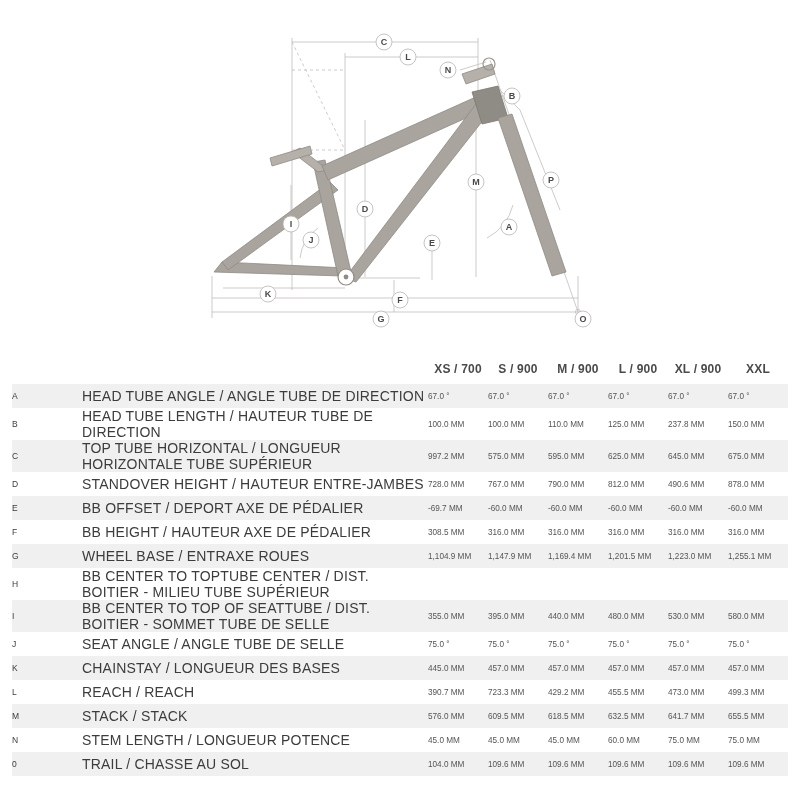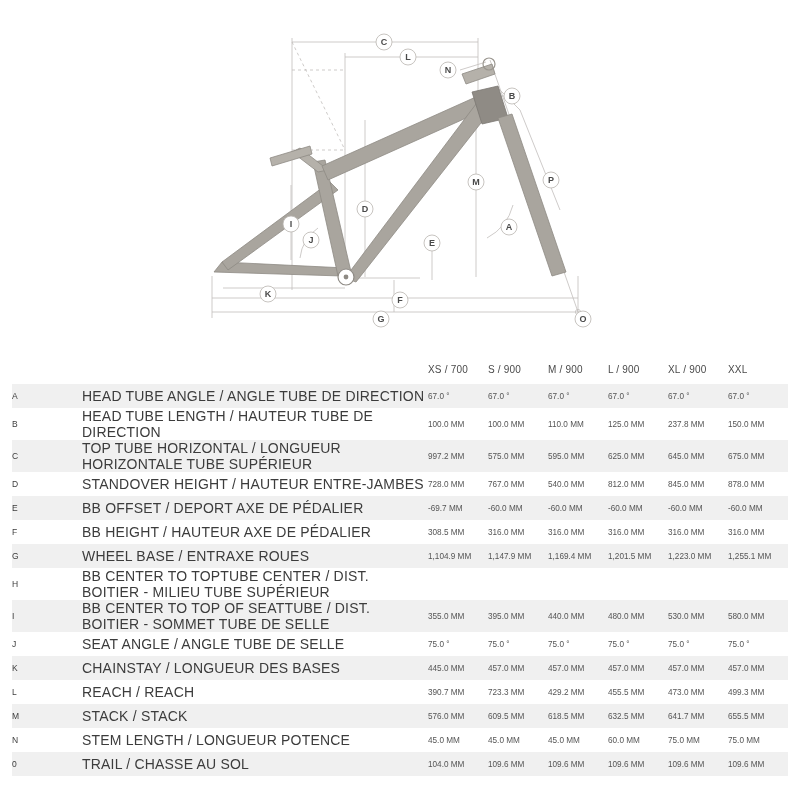--- a/index.html
+++ b/index.html
@@ -48,24 +48,25 @@
   }
   #geo-table th, #geo-table td {
     padding: 0;
     margin: 0;
     text-align: left;
     vertical-align: middle;
     font-weight: normal;
   }
   #geo-table thead th {
     height: 22px;
-    font-size: 10px;
+    font-size: 12px;
     color: #4a4a4a;
-    font-weight: normal;
+    font-weight: bold;
     padding-bottom: 4px;
+    text-align: center;
   }
   #geo-table tbody tr {
     height: 24px;
   }
   #geo-table tbody tr.odd td {
     background: #f0f0f0;
   }
   #geo-table tbody tr.even td {
     background: #ffffff;
   }
@@ -284,23 +285,23 @@
           <td class="col-val">595.0 MM</td>
           <td class="col-val">625.0 MM</td>
           <td class="col-val">645.0 MM</td>
           <td class="col-val">675.0 MM</td>
         </tr>
         <tr class="even">
           <td class="col-letter">D</td>
           <td class="col-name">STANDOVER HEIGHT / HAUTEUR ENTRE-JAMBES</td>
           <td class="col-val">728.0 MM</td>
           <td class="col-val">767.0 MM</td>
-          <td class="col-val">540.0 MM</td>
+          <td class="col-val">790.0 MM</td>
           <td class="col-val">812.0 MM</td>
-          <td class="col-val">845.0 MM</td>
+          <td class="col-val">490.6 MM</td>
           <td class="col-val">878.0 MM</td>
         </tr>
         <tr class="odd">
           <td class="col-letter">E</td>
           <td class="col-name">BB OFFSET / DEPORT AXE DE PÉDALIER</td>
           <td class="col-val">-69.7 MM</td>
           <td class="col-val">-60.0 MM</td>
           <td class="col-val">-60.0 MM</td>
           <td class="col-val">-60.0 MM</td>
           <td class="col-val">-60.0 MM</td>

